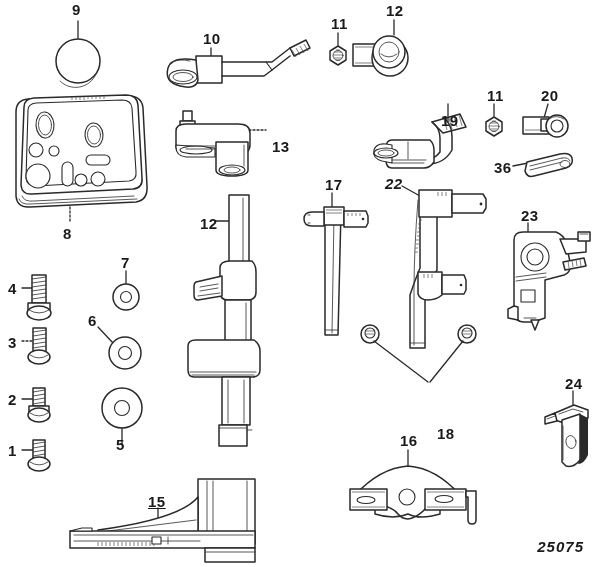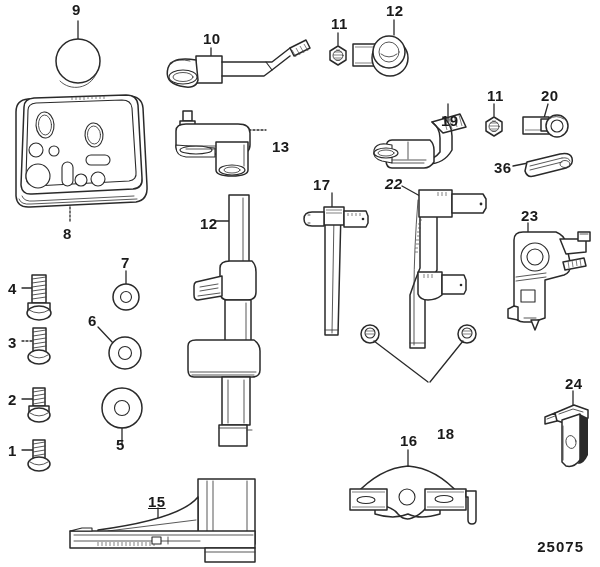--- a/index.html
+++ b/index.html
@@ -37,20 +37,21 @@
   .drawing-number {
     position: absolute;
     right: 16px;
     bottom: 12px;
     font-family: "Liberation Sans", sans-serif;
     font-weight: bold;
     font-size: 15px;
     letter-spacing: 1px;
     color: #1a1a1a;
     white-space: nowrap;
+    font-style: italic;
   }
   
   .ln { fill: none; stroke: #2a2a2a; stroke-width: 1.5; stroke-linecap: round; stroke-linejoin: round; }
   .ln-thin { fill: none; stroke: #2a2a2a; stroke-width: 1.1; stroke-linecap: round; stroke-linejoin: round; }
   .ln-hair { fill: none; stroke: #3a3a3a; stroke-width: 0.85; stroke-linecap: round; stroke-linejoin: round; }
   .fillw { fill: #ffffff; stroke: #2a2a2a; stroke-width: 1.5; stroke-linejoin: round; stroke-linecap: round; }
   .fillw-thin { fill: #ffffff; stroke: #2a2a2a; stroke-width: 1.1; stroke-linejoin: round; stroke-linecap: round; }
   .leader { fill: none; stroke: #2a2a2a; stroke-width: 1.3; stroke-linecap: round; }
   .shadow { fill: #2a2a2a; stroke: none; }
   .hatch { fill: none; stroke: #4a4a4a; stroke-width: 0.7; }
@@ -412,21 +413,21 @@
   <div class="callout-label" style="left:121px;top:255px;">7</div>
   <div class="callout-label" style="left:63px; top:226px;">8</div>
   <div class="callout-label" style="left:72px; top:2px;">9</div>
   <div class="callout-label" style="left:203px;top:31px;">10</div>
   <div class="callout-label" style="left:331px;top:16px;">11</div>
   <div class="callout-label" style="left:386px;top:3px;">12</div>
   <div class="callout-label" style="left:272px;top:119px;margin-top:20px;">13</div>
   <div class="callout-label" style="left:200px;top:216px;">12</div>
   <div class="callout-label" style="left:148px;top:494px;text-decoration:underline;">15</div>
   <div class="callout-label" style="left:400px;top:433px;text-align:center;">16</div>
-  <div class="callout-label" style="left:313px;top:177px;">17</div>
+  <div class="callout-label" style="left:325px;top:177px;">17</div>
   <div class="callout-label" style="left:437px;top:386px;margin-top:40px;">18</div>
   <div class="callout-label" style="left:441px;top:87px;margin-top:26px;">19</div>
   <div class="callout-label" style="left:541px;top:88px;">20</div>
   <div class="callout-label" style="left:494px;top:160px;">36</div>
   <div class="callout-label" style="left:385px;top:176px;font-style:italic;">22</div>
   <div class="callout-label" style="left:521px;top:208px;">23</div>
   <div class="callout-label" style="left:565px;top:376px;">24</div>
   <div class="callout-label" style="left:487px;top:88px;">11</div>
 
   <div class="drawing-number">25075</div>

